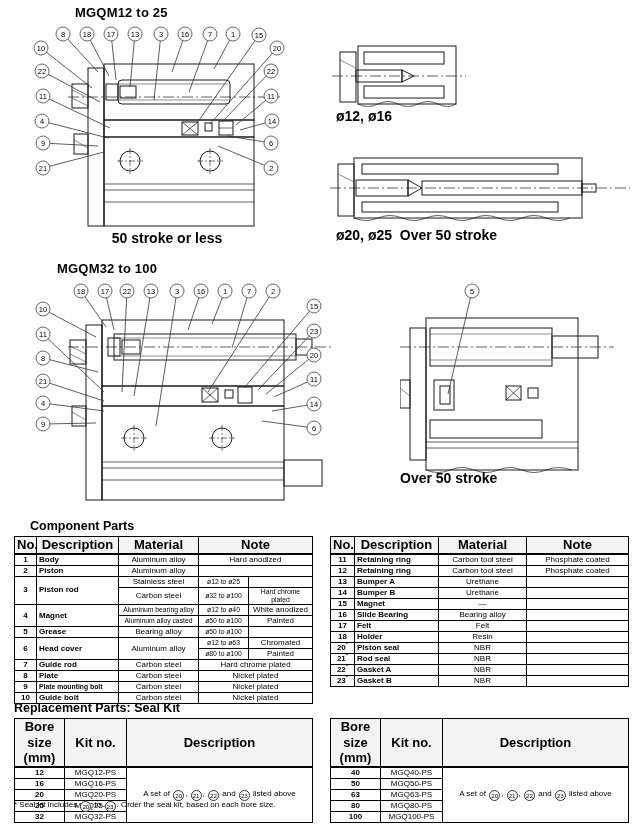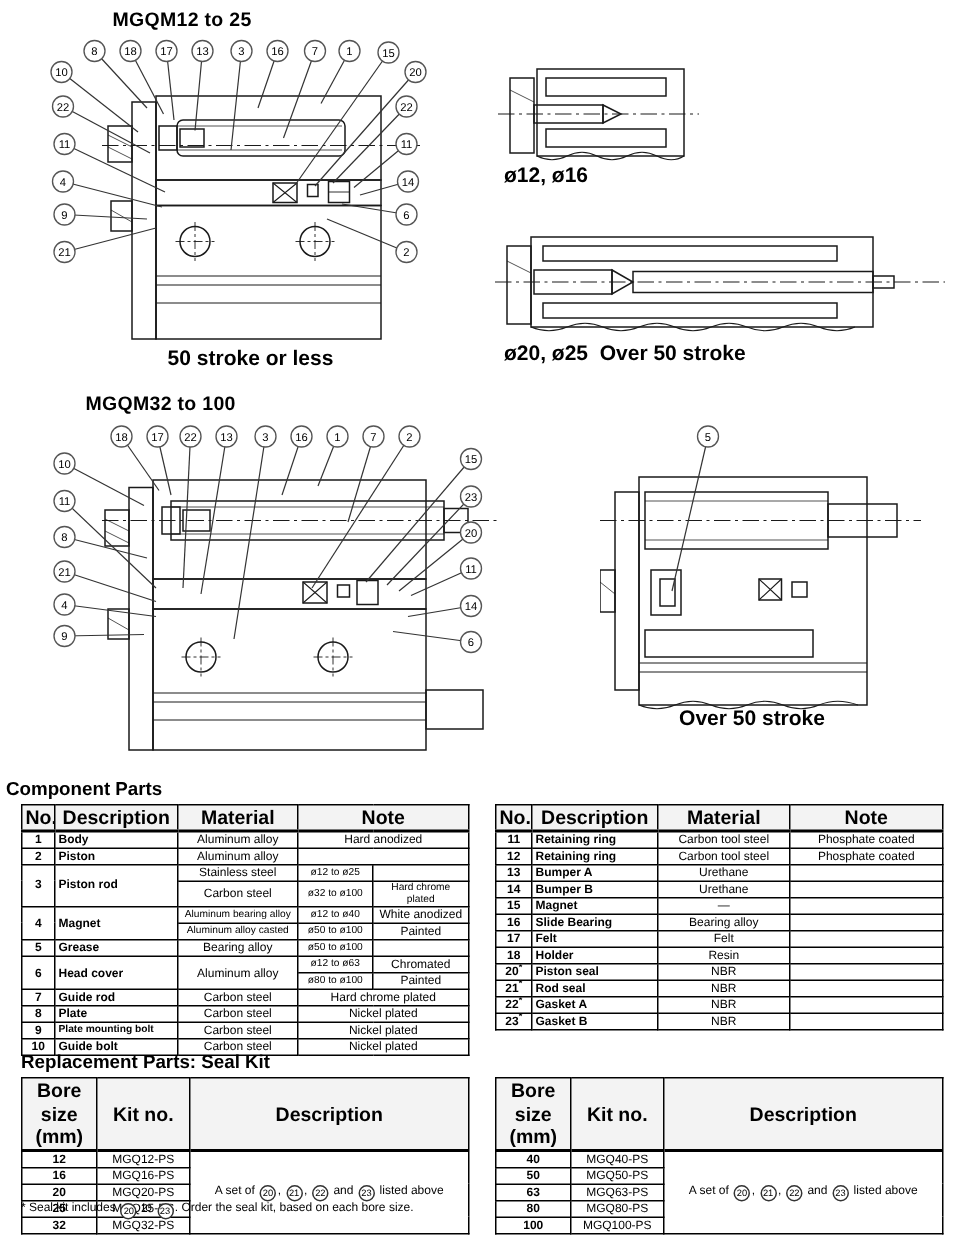--- a/index.html
+++ b/index.html
@@ -279,23 +279,23 @@
       <line x1="26" y1="160" x2="178" y2="160" stroke-width="0.7"></line>
       <line x1="26" y1="166" x2="178" y2="166" stroke-width="0.7"></line>
       <path d="M26 188 q12 5 24 0 t24 0 t24 0 t24 0 t24 0 t26 0" stroke-width="0.7"></path>
     </g>
   <g>
         <line x1="72" y1="9" x2="48" y2="112" stroke="#333" stroke-width="0.8"></line>
         <circle cx="72" cy="9" r="7" fill="#fff" stroke="#555" stroke-width="0.9"></circle>
         <text x="72" y="11.7" text-anchor="middle" font-size="7.5" fill="#000">5</text>
       </g>
     </svg>
-  <div class="abs caption" style="left:400px;top:470px;width:150px;text-align:right;">Over 50 stroke</div>
-
-  <div class="abs heading" style="left:4px;top:519px;">Component Parts</div>
+  <div class="abs caption" style="left:400px;top:470px;width:150px;text-align:left;">Over 50 stroke</div>
+
+  <div class="abs heading" style="left:30px;top:519px;">Component Parts</div>
 
   <table class="abs" style="left:14px;top:536px;width:298px;">
     <colgroup>
         <col style="width:22px">
         <col style="width:82px">
         <col style="width:80px">
         <col style="width:50px">
         <col style="width:64px">
       </colgroup>
     <thead>

